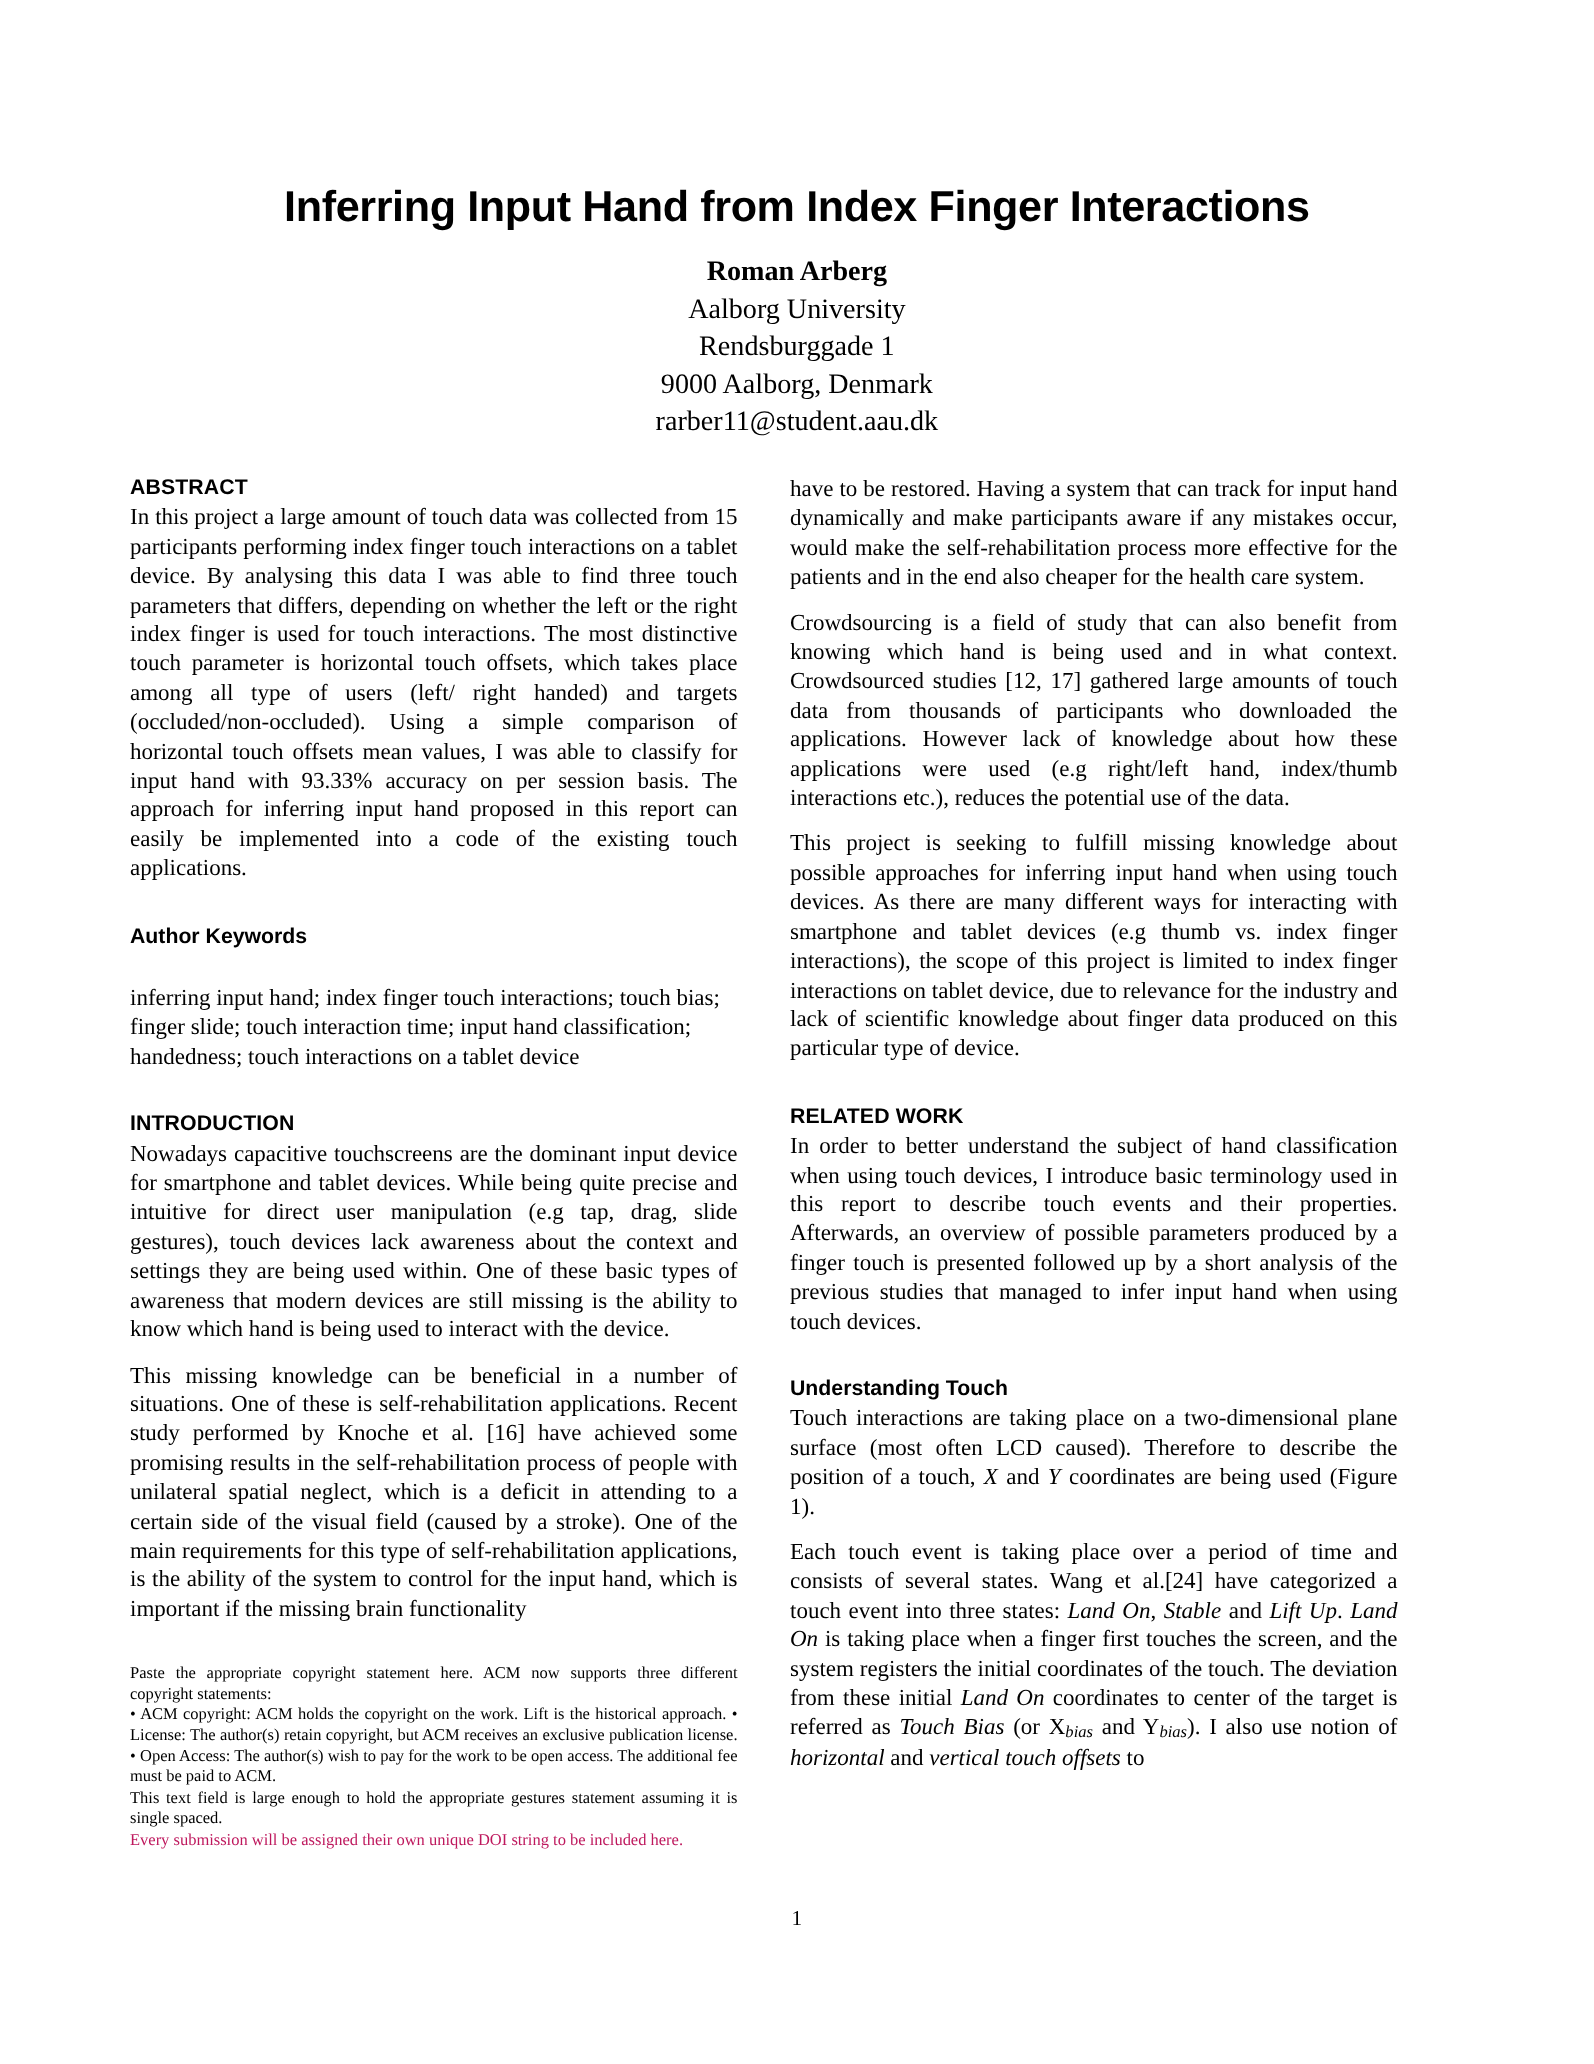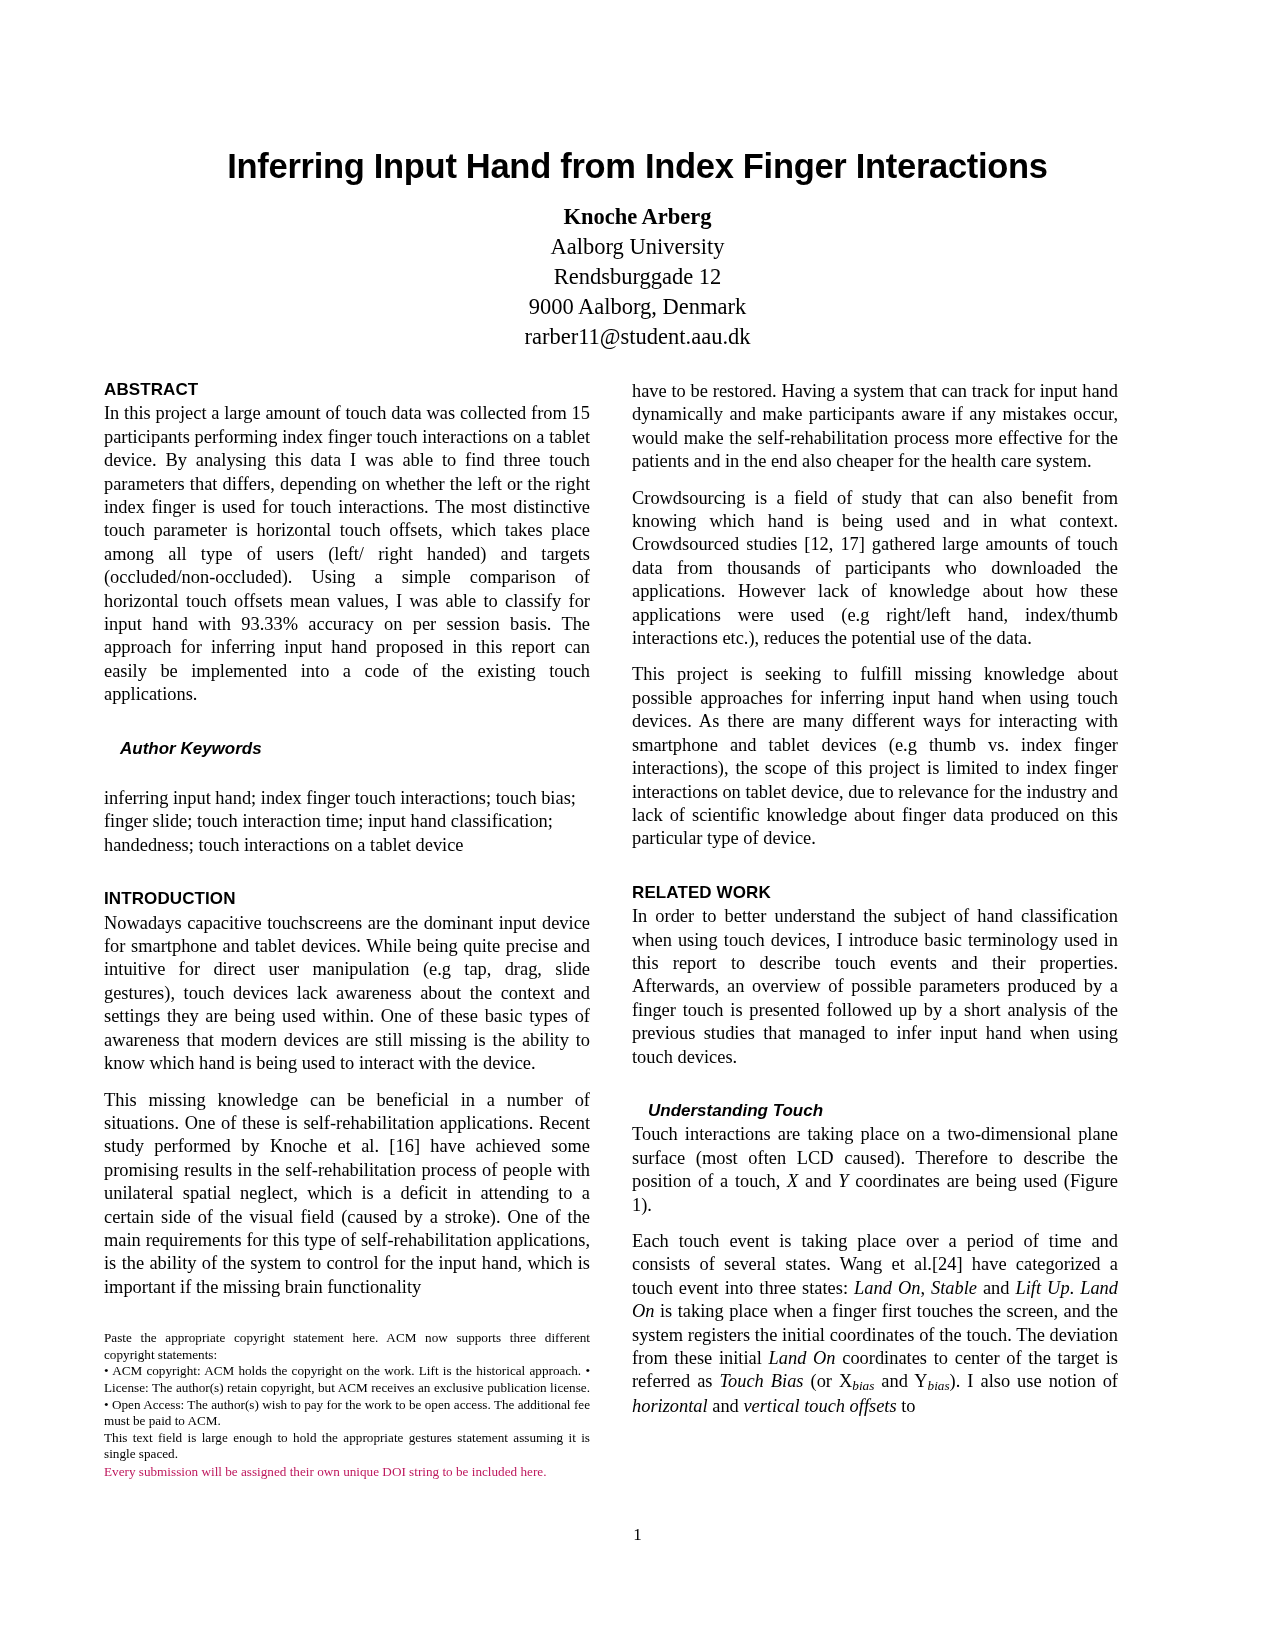--- a/index.html
+++ b/index.html
@@ -68,24 +68,23 @@
     font-size: 17px;
     letter-spacing: 0.1px;
     margin: 0 0 2px 0;
     line-height: 1.2;
     text-align: left;
   }
   h3.subsec {
     font-family: "Liberation Sans", "DejaVu Sans", sans-serif;
     font-weight: bold;
     font-size: 17px;
-    margin: 0 0 2px 16px;
+    margin: 0 0 2px 0;
     line-height: 1.2;
     text-align: left;
-    font-style: italic;
   }
   .sec-gap { height: 19px; }
   p.para {
     margin: 0 0 13px 0;
     text-align: justify;
     text-justify: inter-word;
   }
   p.para.last { margin-bottom: 0; }
   p.nojust { text-align: left; margin-top: 28px; }
   em { font-style: italic; }
@@ -119,23 +118,23 @@
   }
 </style>
 </head>
 <body>
 
 <div class="page">
 
   <div class="title">Inferring Input Hand from Index Finger Interactions</div>
 
   <div class="authorblock">
-    <span class="aname">Knoche Arberg</span>
+    <span class="aname">Roman Arberg</span>
     <span class="aline">Aalborg University</span>
-    <span class="aline">Rendsburggade 12</span>
+    <span class="aline">Rendsburggade 1</span>
     <span class="aline">9000 Aalborg, Denmark</span>
     <span class="aline">rarber11@student.aau.dk</span>
   </div>
 
   <div class="col col-left">
 
     <h2 class="sec">ABSTRACT</h2>
     <p class="para">In this project a large amount of touch data was collected from 15 participants performing index finger touch interactions on a tablet device. By analysing this data I was able to find three touch parameters that differs, depending on whether the left or the right index finger is used for touch interactions. The most distinctive touch parameter is horizontal touch offsets, which takes place among all type of users (left/ right handed) and targets (occluded/non-occluded). Using a simple comparison of horizontal touch offsets mean values, I was able to classify for input hand with 93.33% accuracy on per session basis. The approach for inferring input hand proposed in this report can easily be implemented into a code of the existing touch applications.</p>
 
     <div class="sec-gap"></div>

